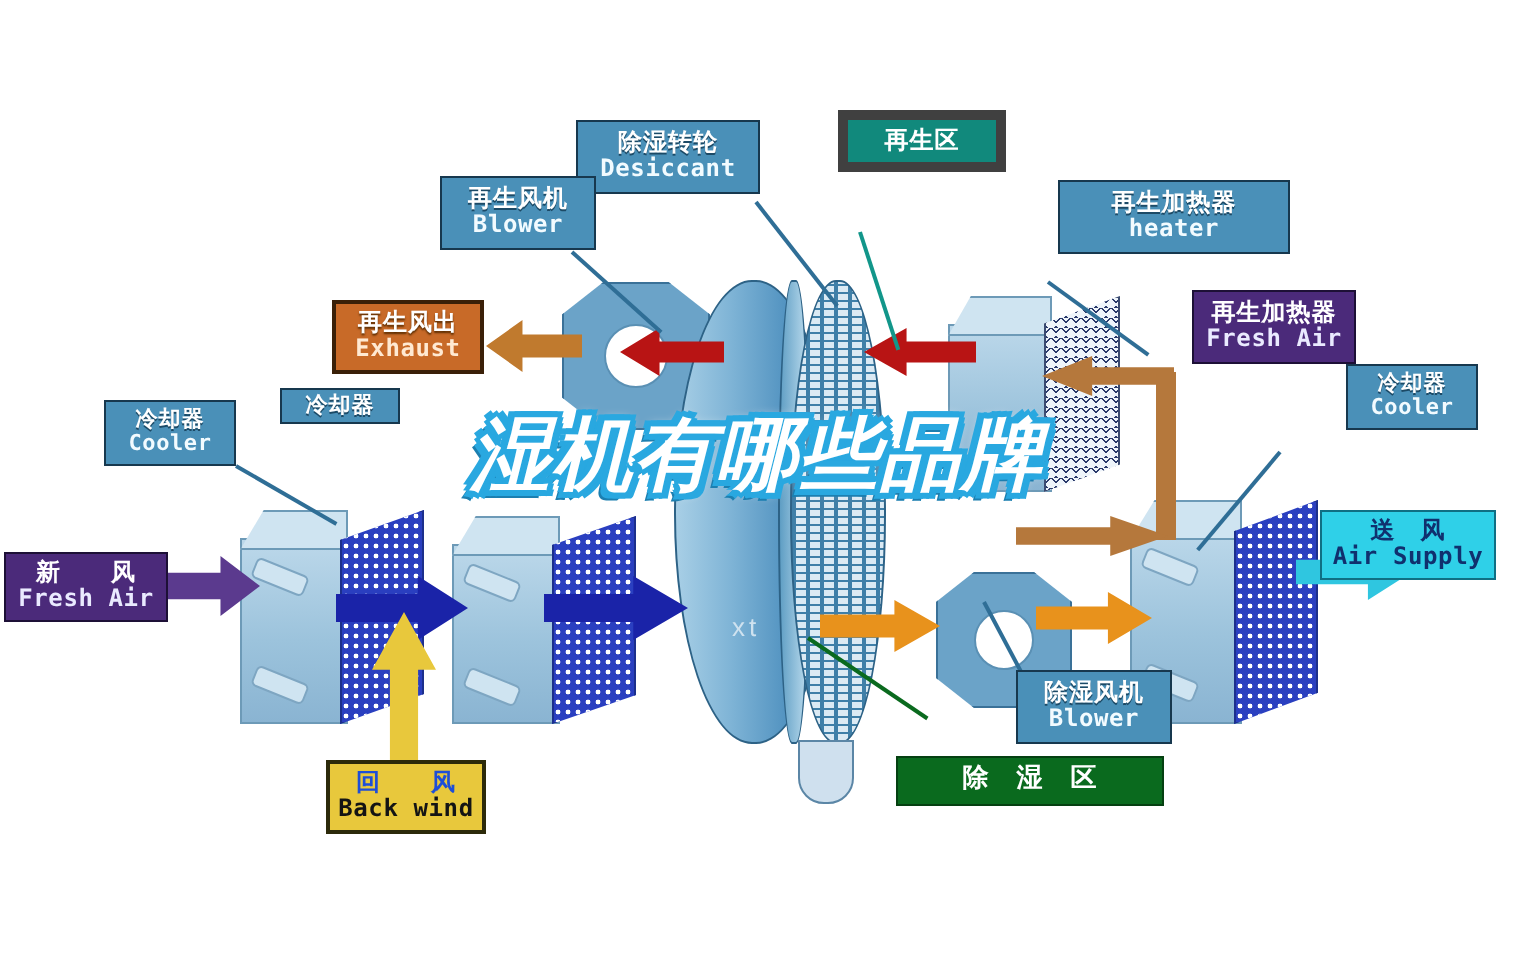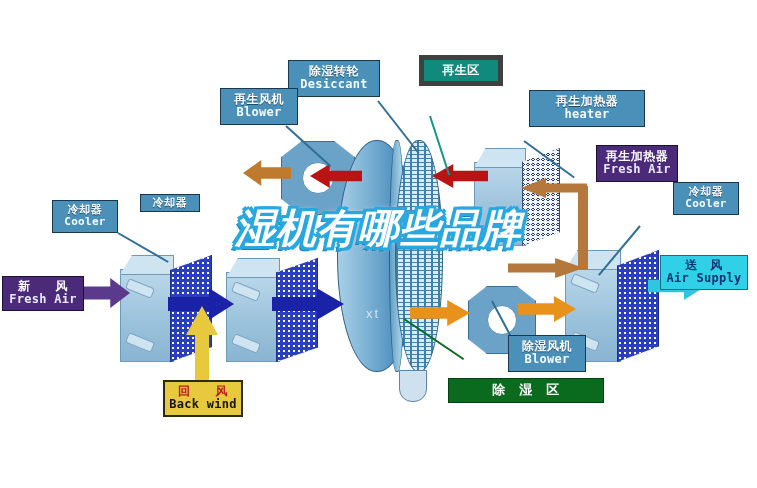--- a/index.html
+++ b/index.html
@@ -35,21 +35,21 @@
   .sty-teal .cn{color:#ffffff;}
   .sty-teal .en{color:#9ff6e8;}
 
   
   .sty-green{background:#0a6a1e;border:1px solid #054011;}
   .sty-green .cn{color:#ffffff;}
   .sty-green .en{color:#9df2b4;}
 
   
   .sty-yellow{background:#e8c83c;border:2px solid #2c2a0a;}
-  .sty-yellow .cn{color:#b91c1c;}
+  .sty-yellow .cn{color:#1d4ed8;}
   .sty-yellow .en{color:#141414;}
 
   
   .sty-cyan{background:#2fd0e8;border:1px solid #0f6f84;}
   .sty-cyan .cn{color:#10306e;}
   .sty-cyan .en{color:#10306e;}
 
   .leader{position:absolute;z-index:35;transform-origin:0 50%;height:0;
           border-top:2px solid #2f6e96;}
   .leader.teal{border-top-color:#12968a;}
@@ -208,20 +208,24 @@
   <div class="lbl sty-blue" style="left:288px;top:60px;width:92px;padding:4px 4px;font-size:12px;">
     <span class="cn">除湿转轮</span>
     <span class="en">Desiccant</span>
   </div>
 
   <div class="lbl sty-blue" style="left:220px;top:88px;width:78px;padding:4px 4px;font-size:12px;">
     <span class="cn">再生风机</span>
     <span class="en">Blower</span>
   </div>
 
+  <div class="lbl sty-orange" style="left:166px;top:150px;width:76px;padding:3px 3px;font-size:12px;">
+    <span class="cn">再生风出</span>
+    <span class="en">Exhaust</span>
+  </div>
 
   <div class="lbl sty-teal" style="left:419px;top:55px;width:84px;padding:4px 3px;font-size:11px;">
     <span class="cn" style="font-size:12px;">再生区</span>
   </div>
 
   <div class="lbl sty-blue" style="left:529px;top:90px;width:116px;padding:4px 3px;font-size:12px;">
     <span class="cn">再生加热器</span>
     <span class="en">heater</span>
   </div>
 
@@ -252,21 +256,21 @@
   <div class="lbl sty-yellow" style="left:163px;top:380px;width:80px;padding:3px 3px;font-size:12px;">
     <span class="cn">回　　风</span>
     <span class="en">Back wind</span>
   </div>
 
   <div class="lbl sty-blue" style="left:508px;top:335px;width:78px;padding:4px 3px;font-size:12px;">
     <span class="cn">除湿风机</span>
     <span class="en">Blower</span>
   </div>
 
-  <div class="lbl sty-green" style="left:448px;top:378px;width:156px;padding:4px 4px;font-size:11px;">
+  <div class="lbl sty-green" style="left:448px;top:378px;width:134px;padding:4px 4px;font-size:11px;">
     <span class="cn" style="font-size:13px;">除　湿　区</span>
   </div>
 
   <div class="lbl sty-cyan" style="left:660px;top:255px;width:88px;padding:3px 3px;font-size:12px;">
     <span class="cn">送　风</span>
     <span class="en">Air Supply</span>
   </div>
 
   <div id="overlay">
     <div>湿机有哪些品牌</div>

